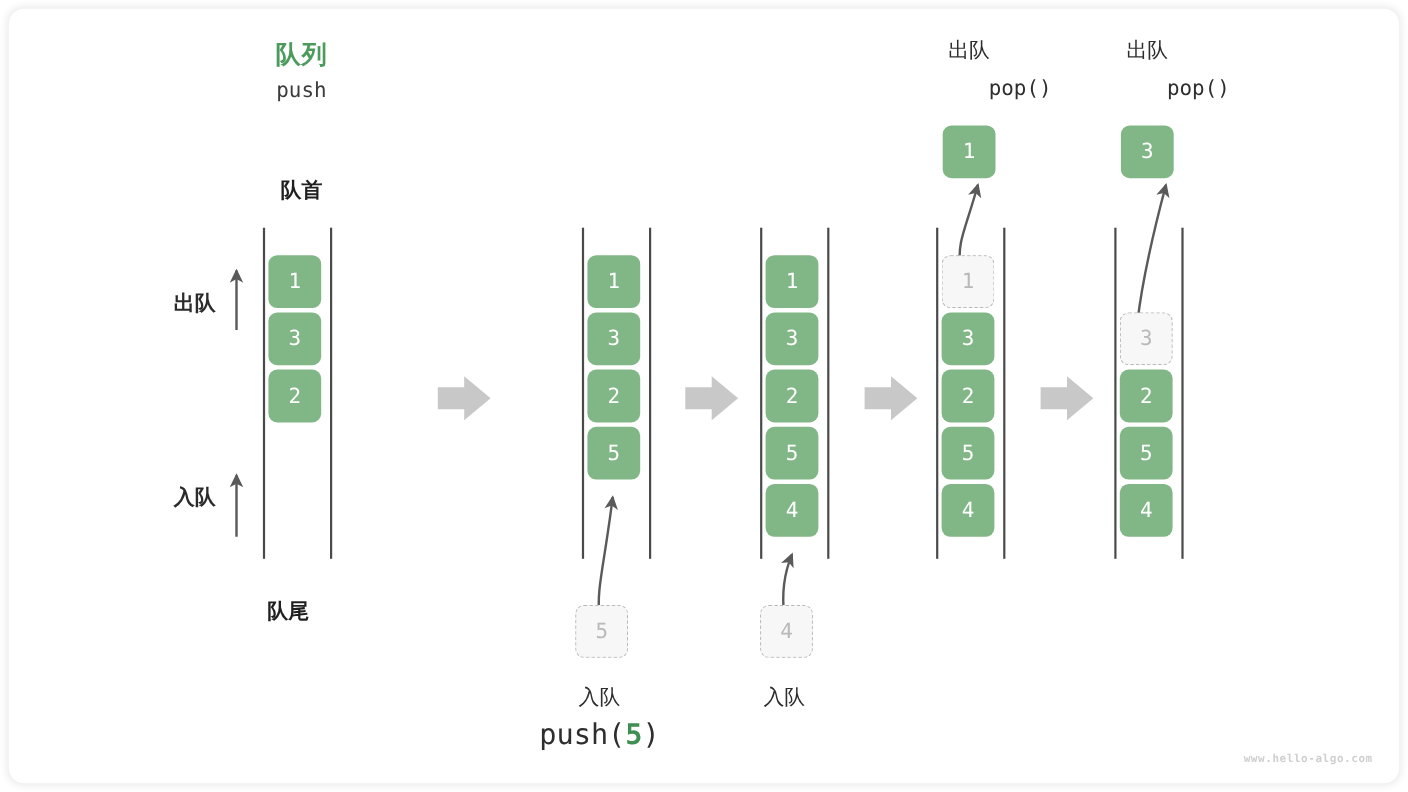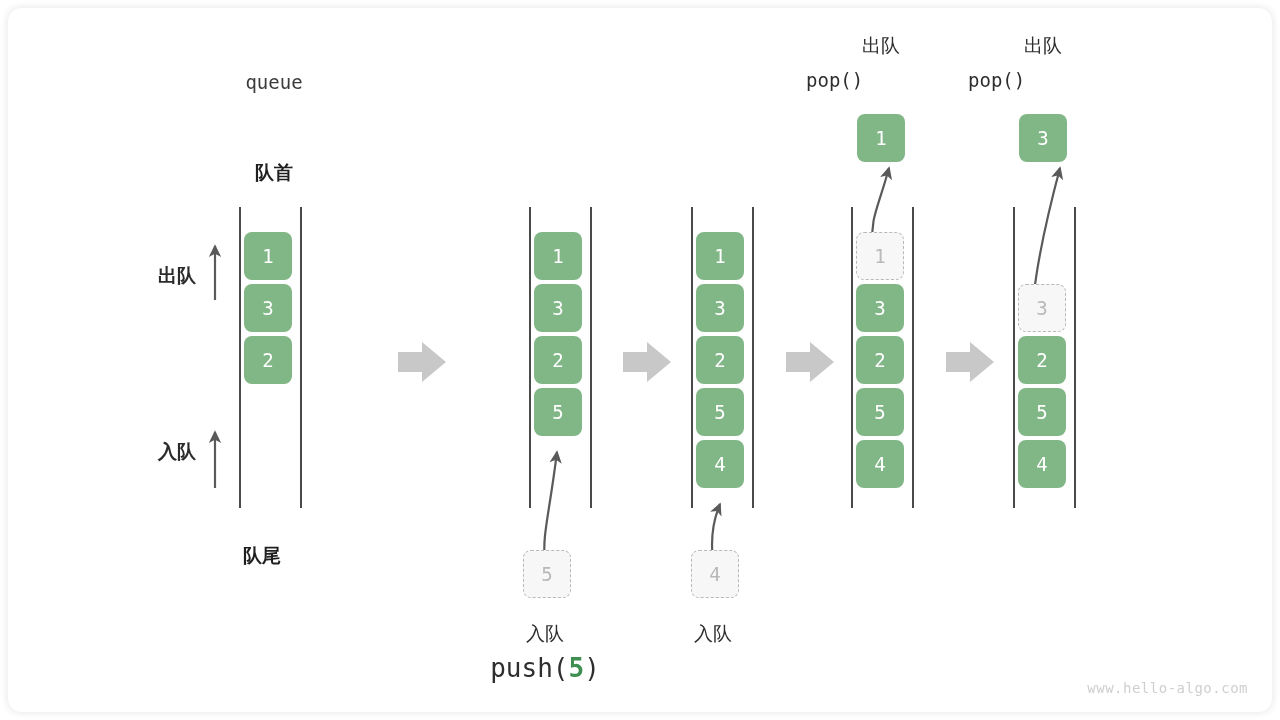--- a/index.html
+++ b/index.html
@@ -51,21 +51,21 @@
     color: #2e2e2e;
     font-size: 19px;
     font-weight: 500;
     text-align: center;
     white-space: nowrap;
   }
   .op-head-code {
     color: #2e2e2e;
     font-size: 19px;
     font-family: "DejaVu Sans Mono", "Liberation Mono", monospace;
-    text-align: left;
+    text-align: right;
     white-space: nowrap;
   }
   .end-label {
     color: #1f1f1f;
     font-size: 19px;
     font-weight: bold;
     text-align: center;
     white-space: nowrap;
   }
   .side-label {
@@ -127,24 +127,25 @@
     color: #3f8f52;
     font-weight: bold;
   }
 
   
   #watermark {
     position: absolute;
     right: 24px;
     bottom: 16px;
     color: #cfcfcf;
-    font-size: 14px;
+    font-size: 10px;
     font-family: "DejaVu Sans Mono", "Liberation Mono", monospace;
     letter-spacing: 0.5px;
     white-space: nowrap;
+    font-weight: bold;
   }
 
   svg.overlay {
     position: absolute;
     left: 0; top: 0;
     width: 1264px;
     height: 704px;
     pointer-events: none;
   }
 </style>
@@ -191,21 +192,22 @@
     </g>
 
     <g>
       <path d="M865,233 C862,212 870,200 881,160" stroke="#5a5a5a" stroke-width="2.2" fill="none" marker-end="url(#thin-arrow)"></path>
     </g>
     <g>
       <path d="M1026,285 C1030,250 1040,205 1052,160" stroke="#5a5a5a" stroke-width="2.2" fill="none" marker-end="url(#thin-arrow)"></path>
     </g>
   </svg>
 
-  <div class="abs title-en" style="left:196px; top:63px; width:140px;">queue</div>
+  <div class="abs title-cn" style="left:196px; top:26px; width:140px;">队列</div>
+  <div class="abs title-en" style="left:196px; top:63px; width:140px;">push</div>
 
   <div class="abs end-label" style="left:196px; top:152px; width:140px;">队首</div>
   <div class="abs end-label" style="left:184px; top:535px; width:140px;">队尾</div>
 
   <div class="abs side-label" style="left:78px; top:255px; width:110px;">出队</div>
   <div class="abs side-label" style="left:78px; top:431px; width:110px;">入队</div>
 
   <div class="abs">
     <div class="rail" style="left:231px; top:199px; height:301px;"></div>
     <div class="rail" style="left:292px; top:199px; height:301px;"></div>

